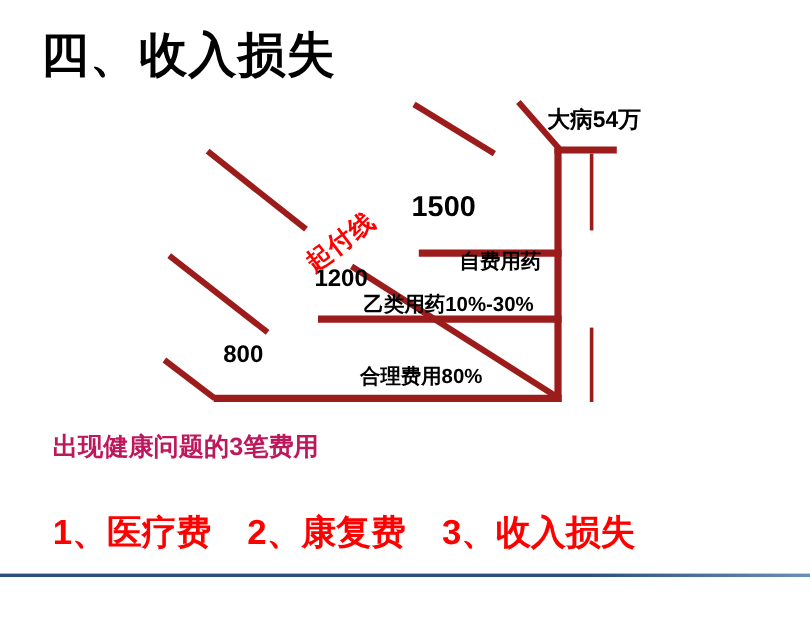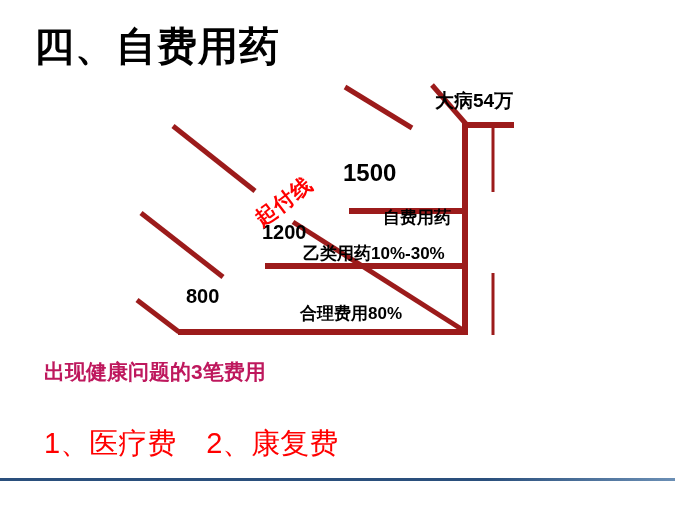--- a/index.html
+++ b/index.html
@@ -44,21 +44,21 @@
   #diagram svg { display: block; }
 
   
   .dlabel {
     position: absolute;
     font-weight: bold;
     color: #000000;
     white-space: nowrap;
     line-height: 1;
   }
-  #lbl-dabing   { left: 435px; top: 31px;  font-size: 19px; }
+  #lbl-dabing   { left: 456px; top: 31px;  font-size: 19px; }
   #lbl-1500     { left: 343px; top: 101px; font-size: 24px; }
   #lbl-zifei    { left: 383px; top: 131px; font-size: 17px; margin-top: 18px; }
   #lbl-1200     { left: 262px; top: 162px; font-size: 20px; }
   #lbl-yilei    { left: 303px; top: 185px; font-size: 17px; }
   #lbl-800      { left: 186px; top: 226px; font-size: 20px; }
   #lbl-heli     { left: 300px; top: 245px; font-size: 17px; text-align: right; }
 
   
   #lbl-qifuxian {
     position: absolute;
@@ -101,21 +101,21 @@
   #cost-list {
     position: absolute;
     left: 44px; top: 424px;
     display: flex;
     align-items: baseline;
     gap: 30px;
     white-space: nowrap;
   }
   .cost-item {
     font-size: 29px;
-    font-weight: normal;
+    font-weight: bold;
     color: #ff0000;
     letter-spacing: 0px;
   }
 
   
   #footer-rule {
     position: absolute;
     left: 0; top: 478px;
     width: 675px; height: 3px;
     background: linear-gradient(to right, #2a4f7c 0%, #2a4f7c 72%, #6b8fb5 100%);
@@ -125,21 +125,21 @@
     left: 0; top: 481px;
     width: 675px; height: 35px;
     background: #ffffff;
   }
 </style>
 </head>
 <body>
 
 <div id="slide">
 
-  <div id="slide-title">四、自费用药</div>
+  <div id="slide-title">四、收入损失</div>
 
   <div id="diagram">
 
     <svg width="675" height="300" viewBox="0 0 675 300">
       <g stroke="#9c1b1b" stroke-width="6" stroke-linecap="butt" fill="none">
 
         <line x1="465" y1="64" x2="465" y2="275"></line>
 
         <line x1="462" y1="65" x2="514" y2="65"></line>
 
@@ -187,20 +187,21 @@
 
     <div id="lbl-qifuxian">起付线</div>
 
   </div>
 
   <div id="subheading">出现健康问题的3笔费用</div>
 
   <div id="cost-list">
     <span class="cost-item">1、医疗费</span>
     <span class="cost-item">2、康复费</span>
+    <span class="cost-item">3、收入损失</span>
   </div>
 
   <div id="footer-rule"></div>
   <div id="footer">
     
     
   </div>
 
 </div>
 

